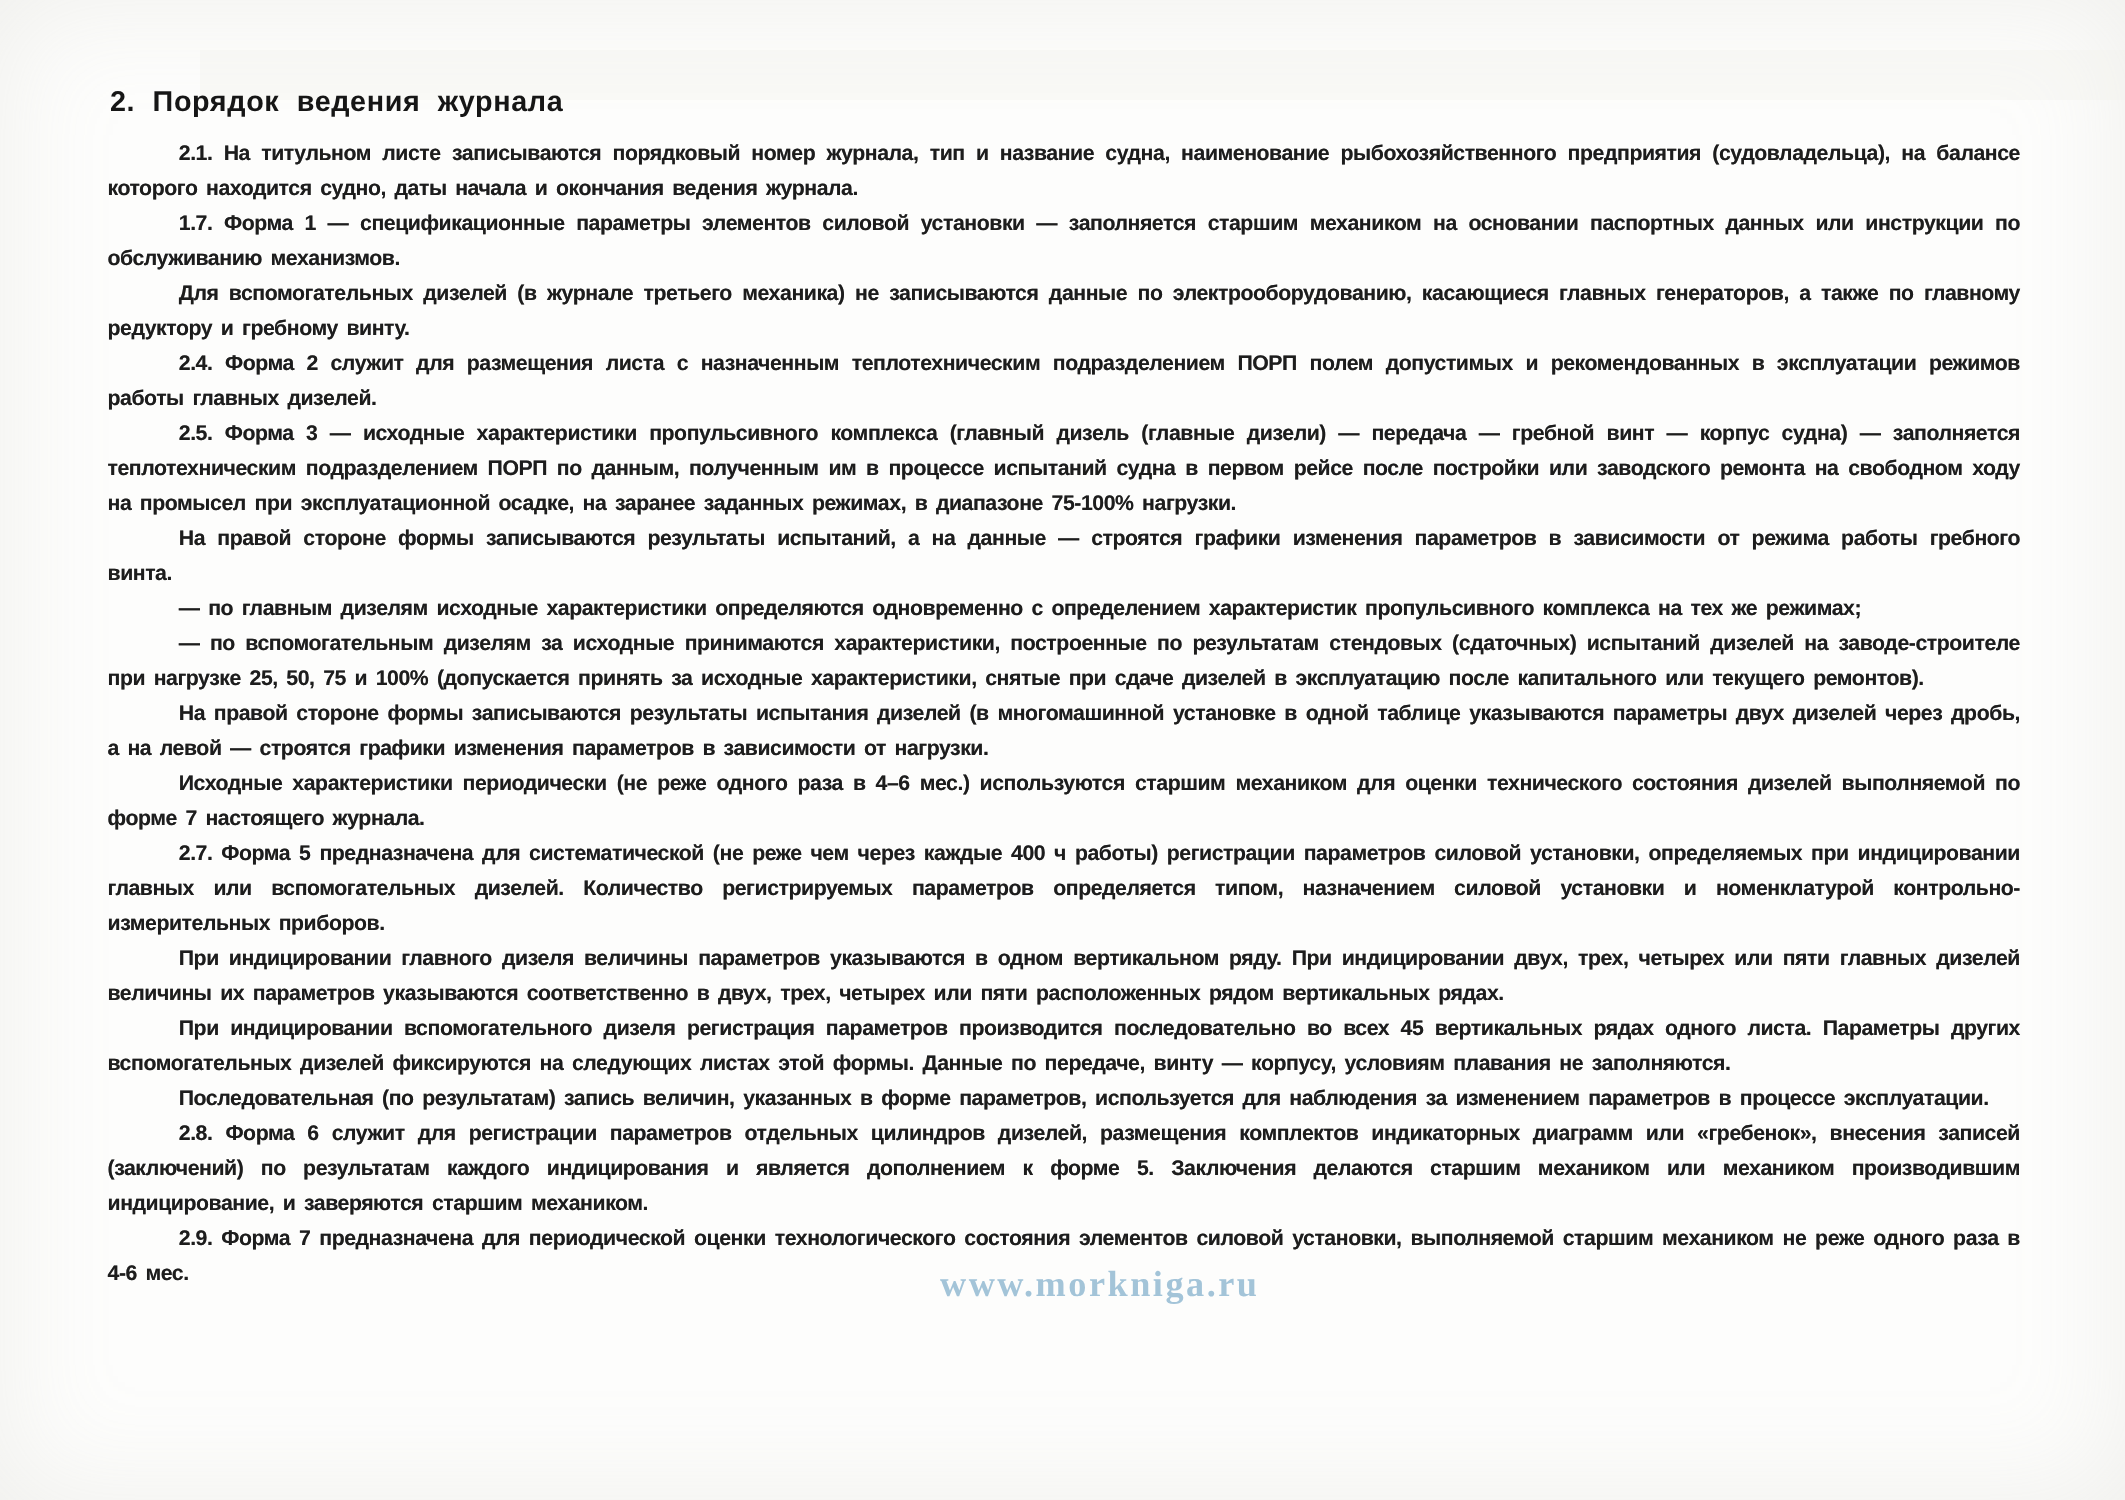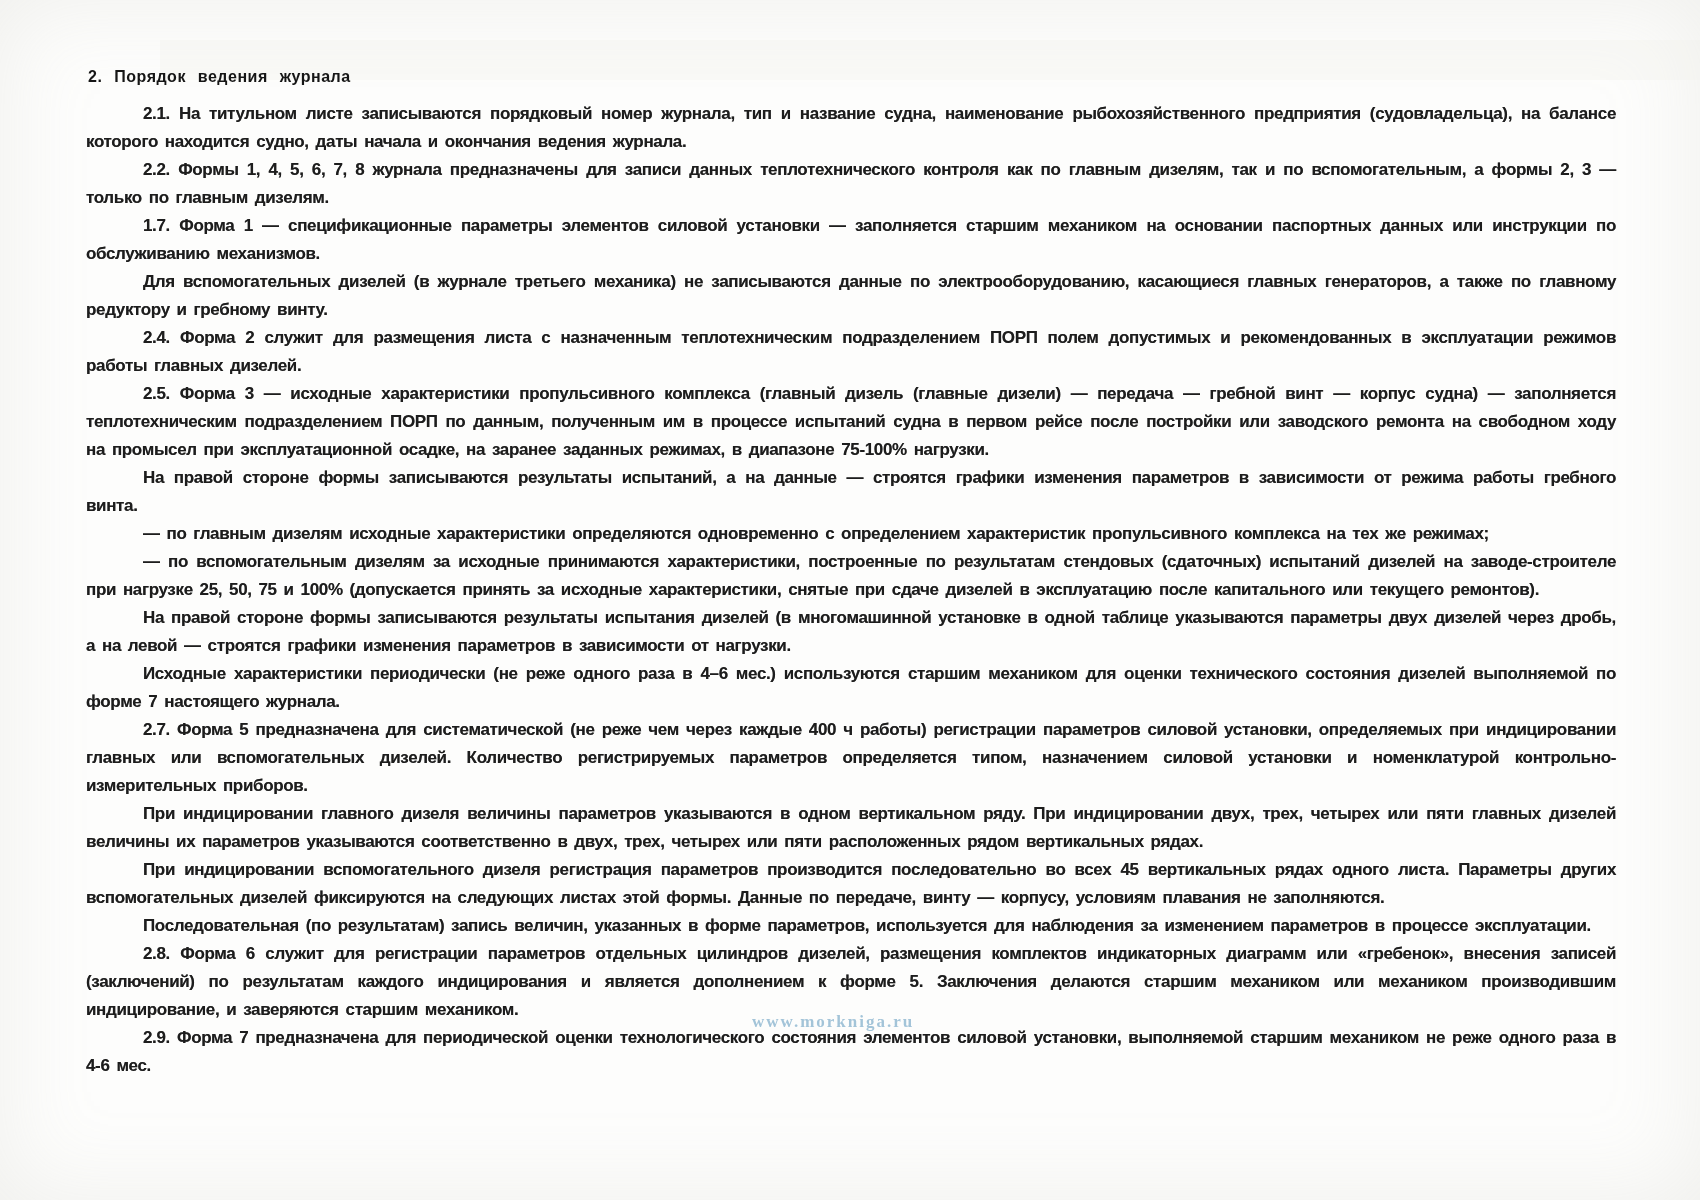--- a/index.html
+++ b/index.html
@@ -17,21 +17,21 @@
     font-family: "Liberation Sans", sans-serif;
     color: #1b1b1b;
   }
   .content {
     position: absolute;
     left: 86px;
     top: 68px;
     width: 1530px;
   }
   .doc-heading {
-    font-size: 16px;
+    font-size: 23px;
     font-weight: bold;
     letter-spacing: 0.5px;
     word-spacing: 7px;
     margin: 0 0 14px 2px;
     color: #161616;
   }
   .para {
     margin: 0;
     font-size: 17px;
     line-height: 28px;
@@ -42,21 +42,21 @@
     text-indent: 57px;
     color: #1d1d1d;
     text-shadow: 0 0 0.4px rgba(20,20,20,0.55);
   }
   .watermark {
     position: absolute;
     left: 752px;
     top: 1012px;
     font-family: "Liberation Serif", serif;
     font-weight: bold;
-    font-size: 17px;
+    font-size: 29px;
     letter-spacing: 2px;
     color: rgba(125, 172, 202, 0.75);
     pointer-events: none;
     white-space: nowrap;
   }
   
   .scan-band {
     position: absolute;
     left: 160px;
     top: 40px;
@@ -67,21 +67,20 @@
 </style>
 </head>
 <body>
 
 <div class="scan-page">
   <div class="scan-band"></div>
   <div class="content">
     <h2 class="doc-heading">2. Порядок ведения журнала</h2>
     <div>
         <p class="para">2.1. На титульном листе записываются порядковый номер журнала, тип и название судна, наименование рыбохозяйственного предприятия (судовладельца), на балансе которого находится судно, даты начала и окончания ведения журнала.</p>
-        <p class="para">2.2. Формы 1, 4, 5, 6, 7, 8 журнала предназначены для записи данных теплотехнического контроля как по главным дизелям, так и по вспомогательным, а формы 2, 3 — только по главным дизелям.</p>
         <p class="para">1.7. Форма 1 — спецификационные параметры элементов силовой установки — заполняется старшим механиком на основании паспортных данных или инструкции по обслуживанию механизмов.</p>
         <p class="para">Для вспомогательных дизелей (в журнале третьего механика) не записываются данные по электрооборудованию, касающиеся главных генераторов, а также по главному редуктору и гребному винту.</p>
         <p class="para">2.4. Форма 2 служит для размещения листа с назначенным теплотехническим подразделением ПОРП полем допустимых и рекомендованных в эксплуатации режимов работы главных дизелей.</p>
         <p class="para">2.5. Форма 3 — исходные характеристики пропульсивного комплекса (главный дизель (главные дизели) — передача — гребной винт — корпус судна) — заполняется теплотехническим подразделением ПОРП по данным, полученным им в процессе испытаний судна в первом рейсе после постройки или заводского ремонта на свободном ходу на промысел при эксплуатационной осадке, на заранее заданных режимах, в диапазоне 75-100% нагрузки.</p>
         <p class="para">На правой стороне формы записываются результаты испытаний, а на данные — строятся графики изменения параметров в зависимости от режима работы гребного винта.</p>
         <p class="para">— по главным дизелям исходные характеристики определяются одновременно с определением характеристик пропульсивного комплекса на тех же режимах;</p>
         <p class="para">— по вспомогательным дизелям за исходные принимаются характеристики, построенные по результатам стендовых (сдаточных) испытаний дизелей на заводе-строителе при нагрузке 25, 50, 75 и 100% (допускается принять за исходные характеристики, снятые при сдаче дизелей в эксплуатацию после капитального или текущего ремонтов).</p>
         <p class="para">На правой стороне формы записываются результаты испытания дизелей (в многомашинной установке в одной таблице указываются параметры двух дизелей через  дробь, а на левой — строятся графики изменения параметров в зависимости от нагрузки.</p>
         <p class="para">Исходные характеристики периодически (не реже одного раза в 4–6 мес.) используются старшим механиком для оценки технического состояния дизелей выполняемой по форме 7 настоящего журнала.</p>
         <p class="para">2.7. Форма 5 предназначена для систематической (не реже чем через каждые 400 ч работы) регистрации параметров силовой установки, определяемых при индицировании главных или вспомогательных дизелей. Количество регистрируемых параметров определяется типом, назначением силовой установки и номенклатурой контрольно-измерительных приборов.</p>

